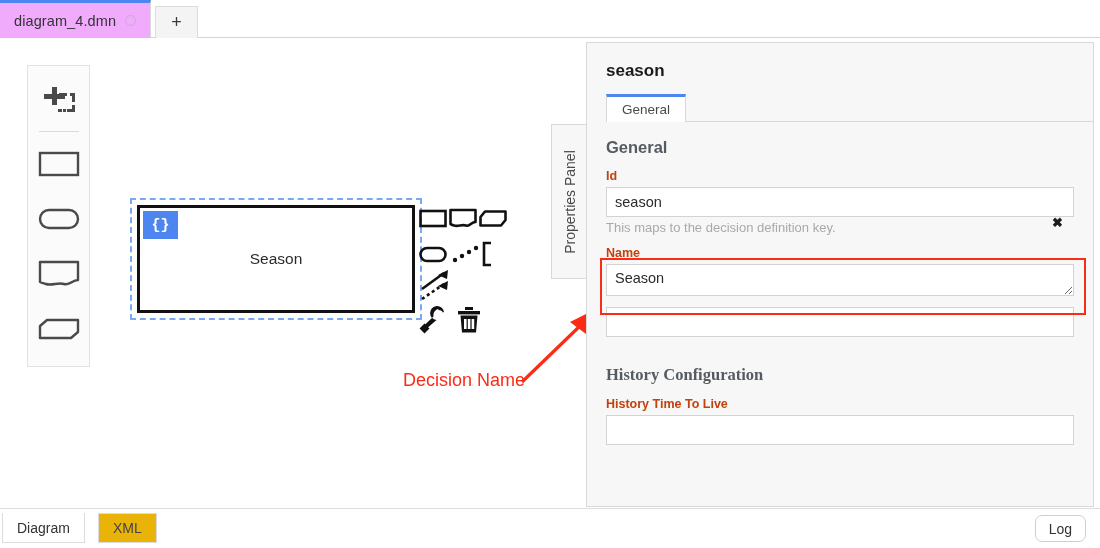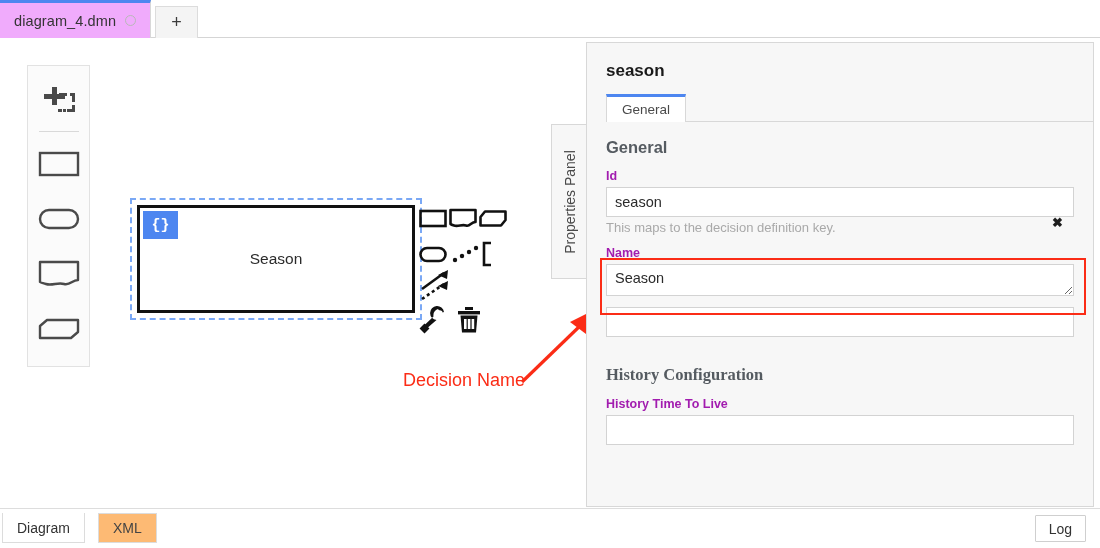--- a/index.html
+++ b/index.html
@@ -224,21 +224,21 @@
   .group-head {
     font-size: 16.5px;
     font-weight: bold;
     color: #555b61;
     margin: 0 0 12px 0;
   }
   .field { margin-bottom: 11px; position: relative; }
   .flabel {
     font-size: 12.5px;
     font-weight: bold;
-    color: #a21caf;
+    color: #c2410c;
     margin-bottom: 4px;
   }
   .finput {
     width: 468px; height: 30px;
     background: #ffffff;
     border: 1px solid #d3d3d3;
     box-sizing: border-box;
     font-family: "Liberation Sans", sans-serif;
     font-size: 14.5px;
     color: #2b2b2b;
@@ -319,33 +319,33 @@
     cursor: pointer;
   }
   .btab.active {
     left: 2px;
     background: #ffffff;
     border-top: none;
     color: #333333;
   }
   .btab.inactive {
     left: 98px;
-    background: #fdba74;
+    background: #eab308;
     color: #444444;
   }
   .log-btn {
     position: absolute;
     right: 14px; top: 6px;
     height: 27px;
     padding: 0 13px;
     display: flex;
     align-items: center;
     background: #ffffff;
     border: 1px solid #cfcfcf;
-    border-radius: 1px;
+    border-radius: 7px;
     font-size: 14px;
     color: #333333;
     cursor: pointer;
     box-sizing: border-box;
   }
 </style>
 </head>
 <body>
 
 <div id="app">

